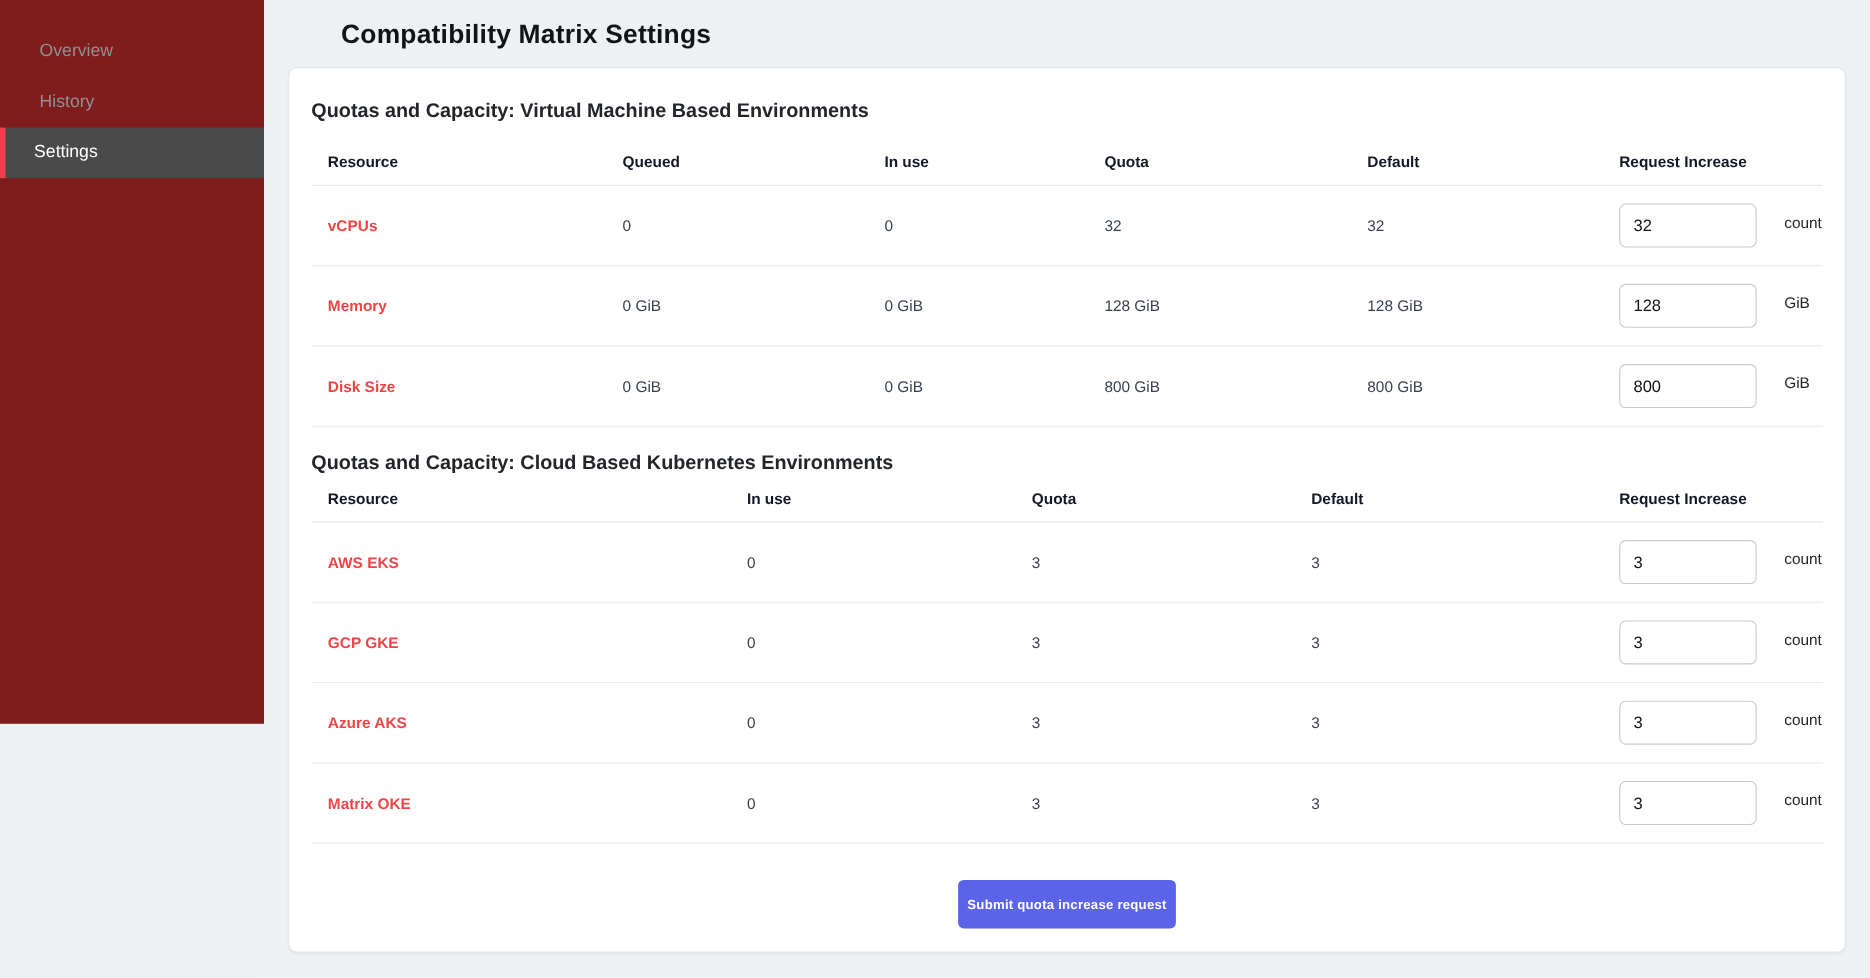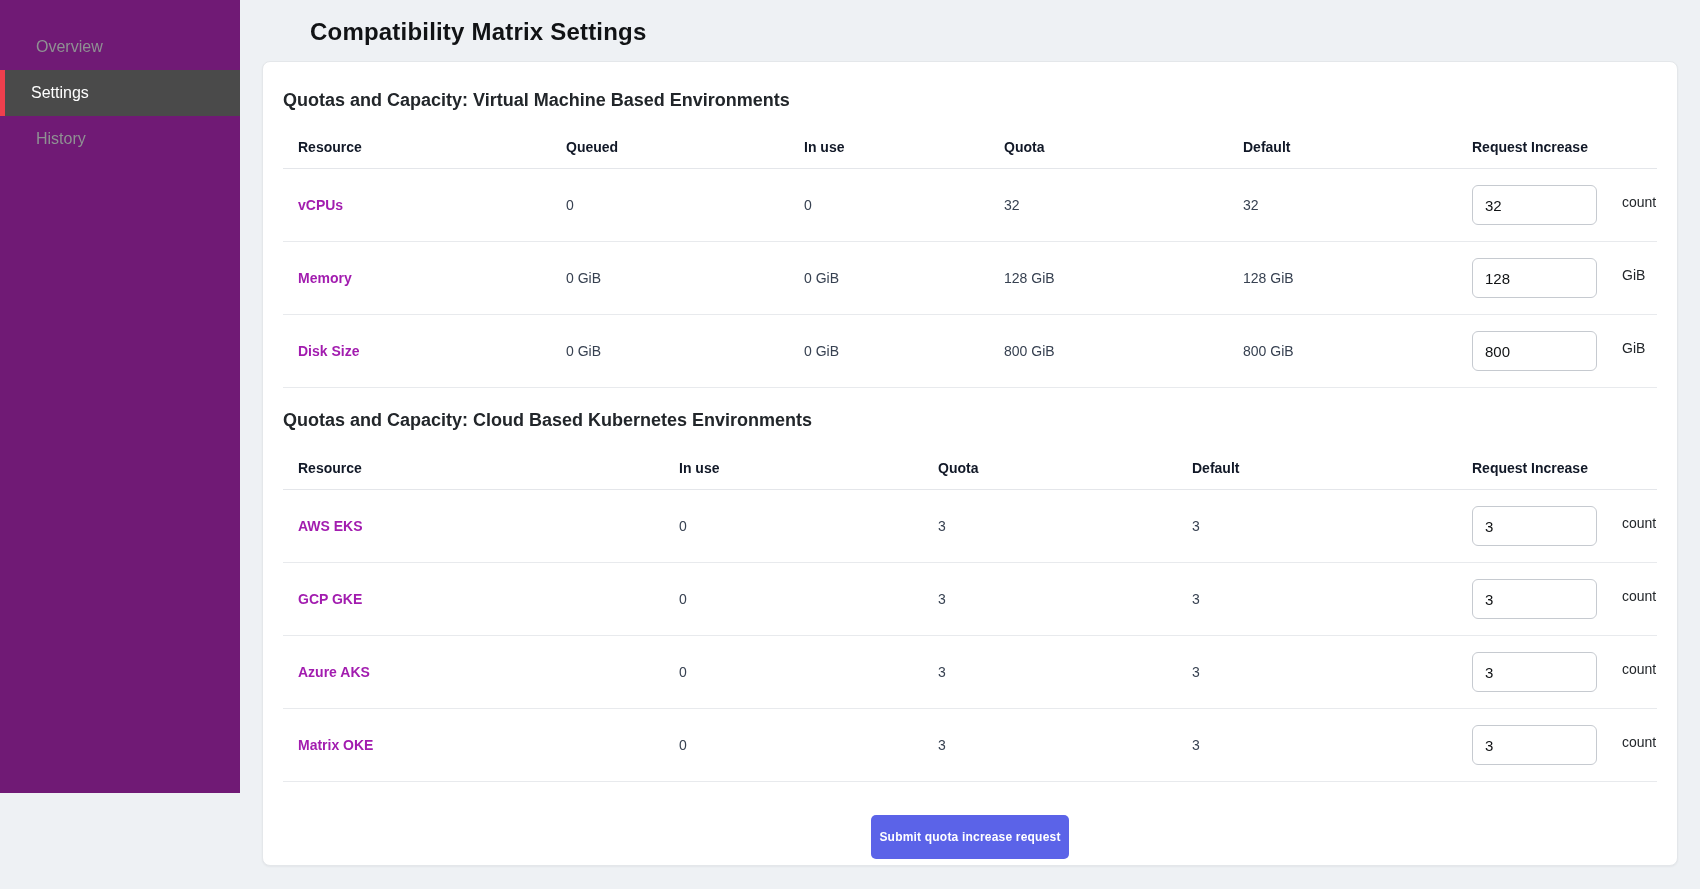--- a/index.html
+++ b/index.html
@@ -9,22 +9,22 @@
     background: #eef1f4;
     display: flex;
     overflow: hidden;
     color: #1f2937;
   }
 
   
   .sidebar {
     width: 240px;
     min-width: 240px;
-    height: 793px;
-    background: #701a75;
+    height: 658px;
+    background: #7f1d1d;
     padding-top: 24px;
   }
   .nav-item {
     height: 46px;
     display: flex;
     align-items: center;
     padding-left: 31px;
     font-size: 16px;
     color: #8f9193;
     cursor: pointer;
@@ -68,42 +68,42 @@
   }
   .section-title {
     font-size: 18px;
     font-weight: 700;
     color: #22262a;
   }
   .section-subtitle {
     font-size: 14px;
     color: #6b7280;
   }
-  .section-title-row.second { margin-top: 22px; margin-bottom: 15px; }
+  .section-title-row.second { margin-top: 22px; margin-bottom: 0; }
 
   
   .thead, .trow { display: grid; align-items: center; }
   .t1 .thead, .t1 .trow { grid-template-columns: 283px 238px 200px 239px 229px 1fr; }
   .t2 .thead, .t2 .trow { grid-template-columns: 396px 259px 254px 280px 1fr; }
 
   .thead {
     height: 44px;
     border-bottom: 1px solid #e4e6ea;
   }
   .th {
     font-size: 14px;
     font-weight: 700;
     color: #111827;
   }
   .trow {
     height: 73px;
     border-bottom: 1px solid #e8eaed;
   }
   .cell { font-size: 14px; color: #374151; }
-  .cell.resource { font-weight: 700; color: #a21caf; }
+  .cell.resource { font-weight: 700; color: #ef4444; }
   .th.resource, .cell.resource { padding-left: 15px; }
 
   .request-cell { display: flex; align-items: center; }
   .request-input {
     width: 125px;
     height: 40px;
     border: 1px solid #c6cad0;
     border-radius: 6px;
     padding: 0 12px;
     font-size: 15px;
@@ -139,22 +139,22 @@
     cursor: pointer;
     letter-spacing: .2px;
   }
 </style>
 </head>
 <body>
 
 <aside class="sidebar">
   <nav id="sidebar-nav">
       <div class="nav-item">Overview</div>
+      <div class="nav-item">History</div>
       <div class="nav-item active">Settings</div>
-      <div class="nav-item">History</div>
     </nav>
 </aside>
 
 <main class="main">
   <h1 class="page-title">Compatibility Matrix Settings</h1>
 
   <section class="card">
 
     <div class="section-title-row">
       <span class="section-title">Quotas and Capacity: Virtual Machine Based Environments</span>

